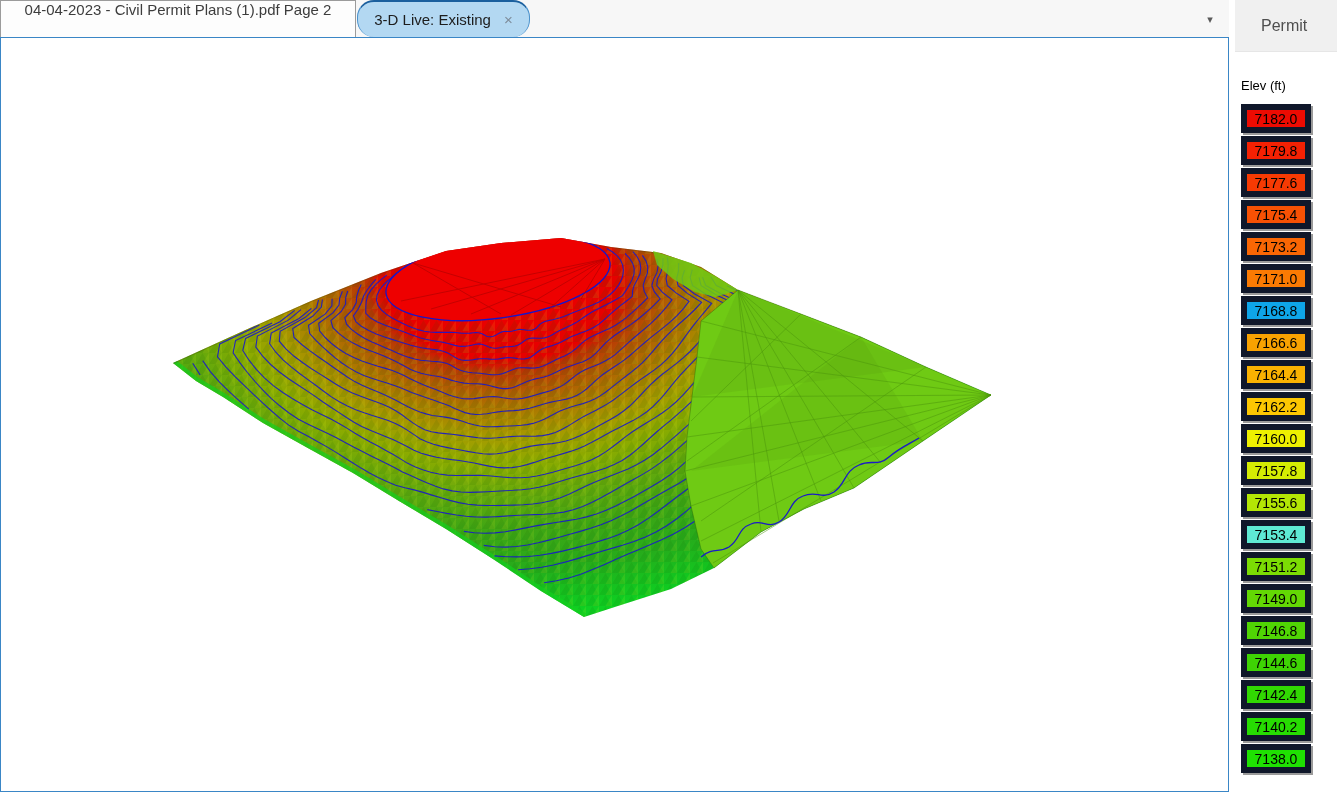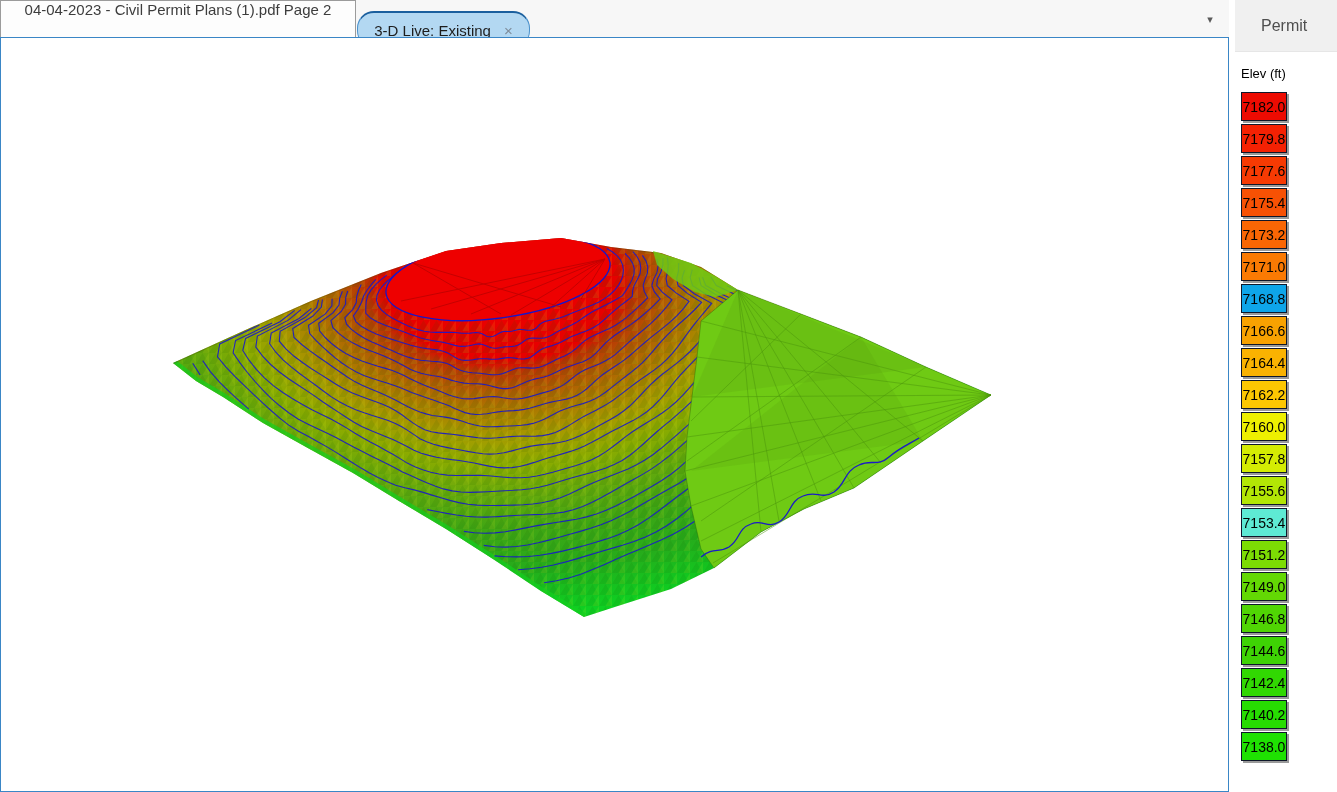--- a/index.html
+++ b/index.html
@@ -4,40 +4,40 @@
 <style>
   html,body{margin:0;padding:0;background:#fff;}
   #root{position:relative;width:1337px;height:792px;background:#fff;overflow:hidden;
         font-family:"Liberation Sans",sans-serif;}
   
   .tabbar{position:absolute;left:0;top:0;width:1229px;height:37px;background:#f7f7f7;}
   .tab-doc{position:absolute;left:0;top:0;width:356px;height:37px;background:#fdfdfd;
            border:1px solid #9b9b9b;border-bottom:none;box-sizing:border-box;
            display:flex;justify-content:center;
            font-size:15px;color:#3d3d3d;white-space:nowrap;cursor:default;}
-  .tab-live{position:absolute;left:357px;top:11px;width:173px;height:37px;background:#b3d8f2;
+  .tab-live{position:absolute;left:357px;top:0;width:173px;height:37px;background:#b3d8f2;
             border-top:2px solid #1a5f9e;border-left:1px solid #4c92cc;border-right:1px solid #4c92cc;
             box-sizing:border-box;display:flex;align-items:center;justify-content:center;gap:13px;
             font-size:15px;color:#1d1d1d;white-space:nowrap;cursor:default;border-radius:17px;}
   .tab-close{color:#7e8c9a;font-size:15px;line-height:1;}
   .overflow-caret{position:absolute;left:1200px;top:9px;width:20px;height:20px;
                   font-size:11px;color:#5a5a5a;text-align:center;line-height:20px;}
   
   .canvas{position:absolute;left:0;top:37px;width:1229px;height:755px;box-sizing:border-box;
           border:1px solid #3a86c6;background:#fff;}
   .canvas svg{position:absolute;left:0;top:0;width:1227px;height:753px;display:block;}
   
   .legend{position:absolute;left:1235px;top:0;width:102px;height:792px;background:#fff;}
   .legend-header{height:52px;background:#f0f0f0;border-bottom:1px solid #e6e6e6;
                  display:flex;align-items:center;padding-left:26px;box-sizing:border-box;
                  font-size:16px;color:#4f4f4f;}
-  .legend-body{padding:14px 0 0 6px;}
+  .legend-body{padding:26px 0 0 6px;}
   .elev-label{font-size:13px;color:#000;margin-bottom:11px;}
-  .swatch{width:46px;height:29px;box-sizing:border-box;margin-bottom:3px;
-          border:1px solid #0f172a;box-shadow:2px 2px 0 #9a9a9a;
+  .swatch{width:70px;height:29px;box-sizing:border-box;margin-bottom:3px;
+          border:6px solid #0f172a;box-shadow:2px 2px 0 #9a9a9a;
           display:flex;align-items:center;justify-content:center;
           font-size:14px;color:#000;cursor:default;}
 </style>
 </head>
 <body>
 
 <div id="root">
 
   <div class="tabbar">
     <div class="tab-doc">

